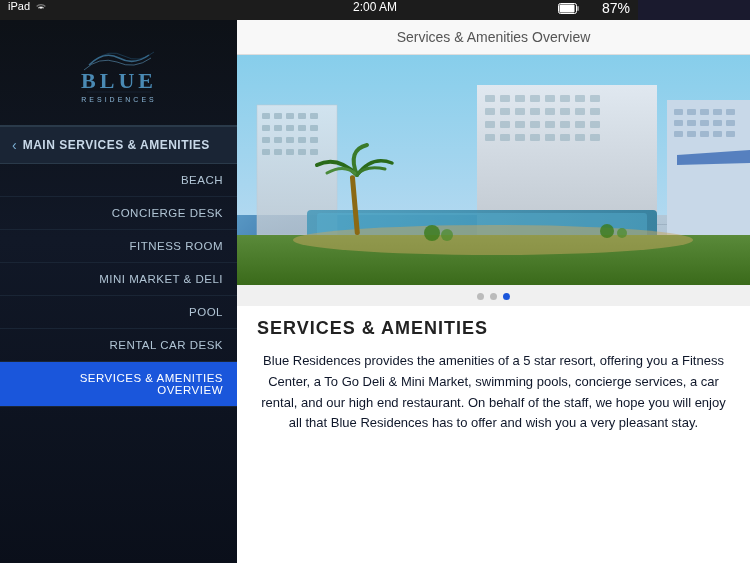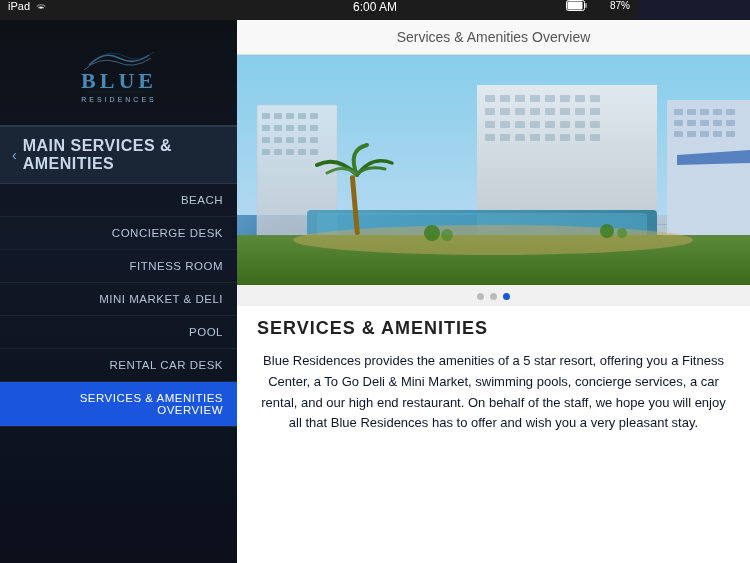--- a/index.html
+++ b/index.html
@@ -19,21 +19,21 @@
       background: #1c1c1c;
       display: flex;
       align-items: flex-start;
       justify-content: space-between;
       padding: 0 8px;
       font-size: 11px;
       color: #fff;
     }
     .status-left { display: flex; align-items: center; gap: 4px; }
     .status-center { position: absolute; left: 50%; transform: translateX(-50%); font-size: 12px; font-weight: 500; }
-    .status-right { display: flex; align-items: center; gap: 22px; font-size: 10px; }
+    .status-right { display: flex; align-items: center; gap: 22px; font-size: 14px; }
 
     
     .app-container {
       display: flex;
       width: 750px;
       height: 543px;
     }
 
     
     .sidebar {
@@ -62,21 +62,21 @@
       display: flex;
       align-items: center;
       padding: 10px 12px;
       background: #1a2535;
       border-top: 1px solid #2a3a4a;
       border-bottom: 1px solid #2a3a4a;
       gap: 6px;
     }
 
     .nav-header-text {
-      font-size: 16px;
+      font-size: 12px;
       font-weight: 600;
       color: #c8d8e8;
       letter-spacing: 0.5px;
     }
 
     .chevron-left {
       color: #7bafd4;
       font-size: 14px;
     }
 
@@ -241,21 +241,21 @@
 <div class="status-bar">
   <div class="status-left">
     <span>iPad</span>
     <svg width="14" height="10" viewBox="0 0 14 10" fill="white">
       <path d="M7 8l1.5-1.5A2 2 0 0 0 7 6a2 2 0 0 0-1.5.5L7 8z"></path>
       <path d="M7 5.5C5.8 5.5 4.7 6 3.9 6.8l1 1C5.5 7.1 6.2 6.8 7 6.8s1.5.3 2.1.9l1-1C9.3 6 8.2 5.5 7 5.5z" opacity="0.7"></path>
       <path d="M7 3C5.1 3 3.4 3.8 2.2 5l1 1C4.2 5 5.5 4.3 7 4.3s2.8.7 3.8 1.7l1-1C10.6 3.8 8.9 3 7 3z" opacity="0.4"></path>
     </svg>
   </div>
   <div class="status-center">
-    <span>6:00 AM</span>
+    <span>2:00 AM</span>
   </div>
   <div class="status-right">
     <svg width="22" height="11" viewBox="0 0 22 11" fill="none">
       <rect x="0.5" y="0.5" width="18" height="10" rx="2" stroke="white" stroke-width="1"></rect>
       <rect x="1.5" y="1.5" width="15" height="8" rx="1" fill="white"></rect>
       <rect x="19" y="3" width="2" height="5" rx="1" fill="white" opacity="0.5"></rect>
     </svg>
     <span>87%</span>
   </div>
 </div>

